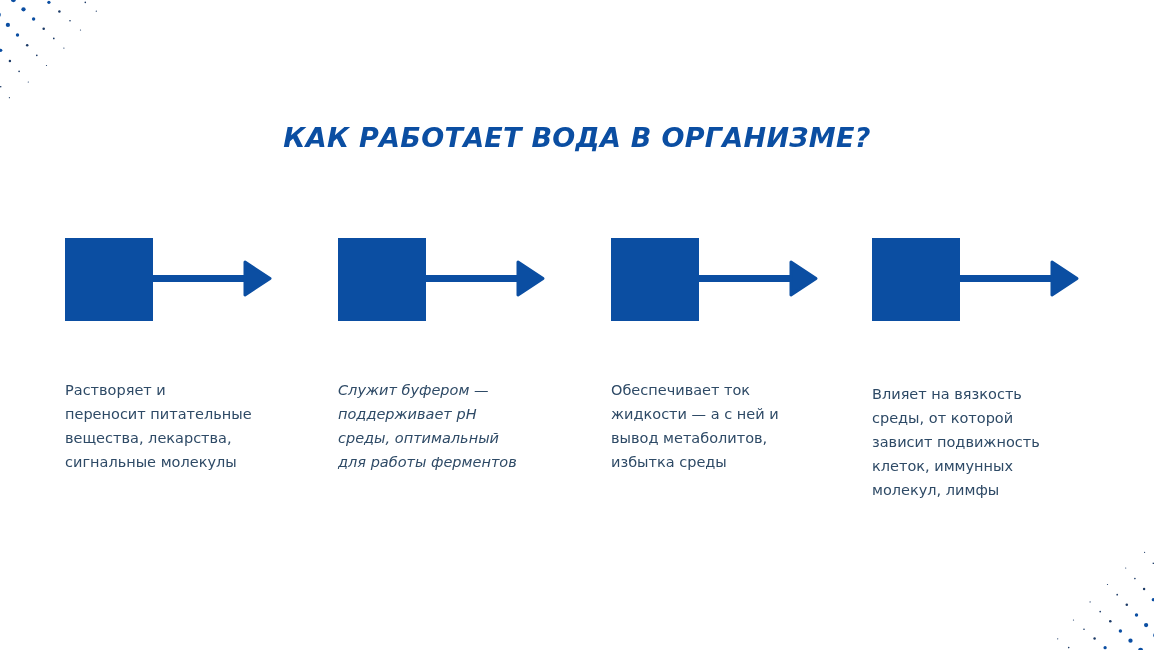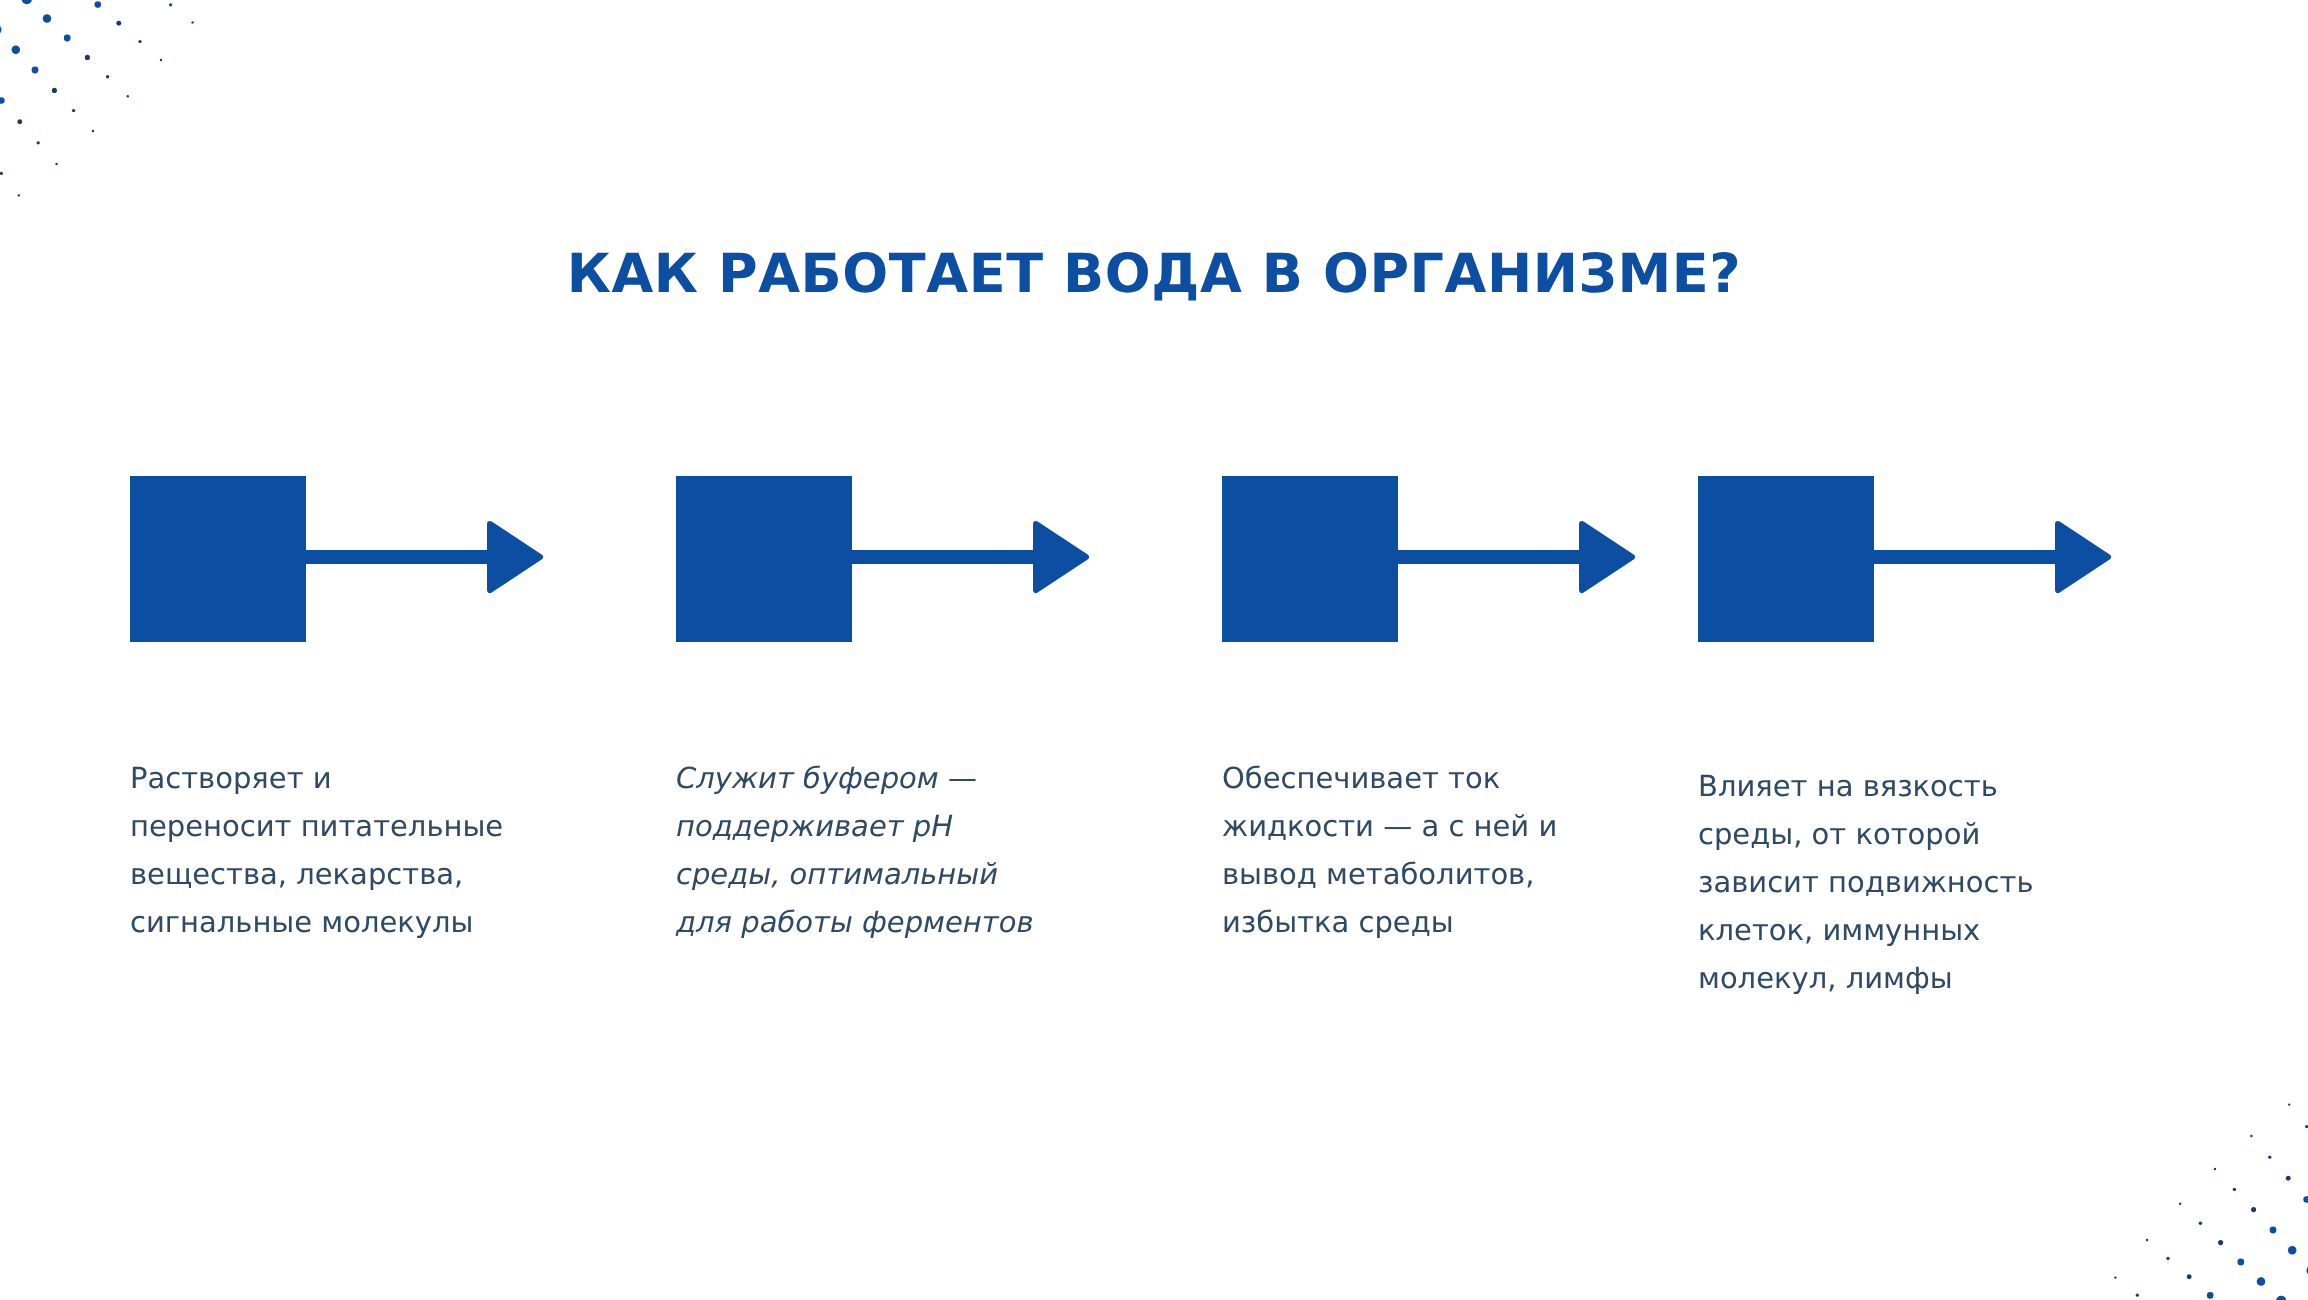--- a/index.html
+++ b/index.html
@@ -10,20 +10,21 @@
     }
     .dots { position: absolute; pointer-events: none; }
     .dots-tl { left: 0; top: 0; }
     .dots-br { right: 0; bottom: 0; }
     .title {
       position: absolute; left: 0; right: 0; top: 122px;
       text-align: center;
       font-family: "DejaVu Sans", sans-serif;
       font-weight: bold; font-size: 27px; letter-spacing: 0.3px;
       color: #0b4ea2;
+      font-style: italic;
     }
     .step { position: absolute; top: 238px; width: 230px; }
     .step svg { display: block; }
     .step-text {
       position: absolute; top: 140px; left: 0; width: 215px;
       font-family: "DejaVu Sans", sans-serif;
       font-size: 14.5px; line-height: 24px;
       color: #2e4a66;
       white-space: pre-line;
     }
@@ -115,21 +116,21 @@
     <rect x="0" y="0" width="88" height="83" fill="#0b4ea2"></rect>
     <rect x="88" y="37" width="95" height="7" fill="#0b4ea2"></rect>
     <path d="M180 24 L205 40.5 L180 57 Z" fill="#0b4ea2" stroke="#0b4ea2" stroke-width="3" stroke-linejoin="round"></path>
   </svg>
   <div class="step-text">Обеспечивает ток
 жидкости — а с ней и
 вывод метаболитов,
 избытка среды</div>
 </div>
 
-<div class="step" style="left:849px;">
+<div class="step" style="left:872px;">
   <svg width="210" height="84" viewBox="0 0 210 84">
     <rect x="0" y="0" width="88" height="83" fill="#0b4ea2"></rect>
     <rect x="88" y="37" width="95" height="7" fill="#0b4ea2"></rect>
     <path d="M180 24 L205 40.5 L180 57 Z" fill="#0b4ea2" stroke="#0b4ea2" stroke-width="3" stroke-linejoin="round"></path>
   </svg>
   <div class="step-text" style="top:144px;">Влияет на вязкость
 среды, от которой
 зависит подвижность
 клеток, иммунных
 молекул, лимфы</div>

